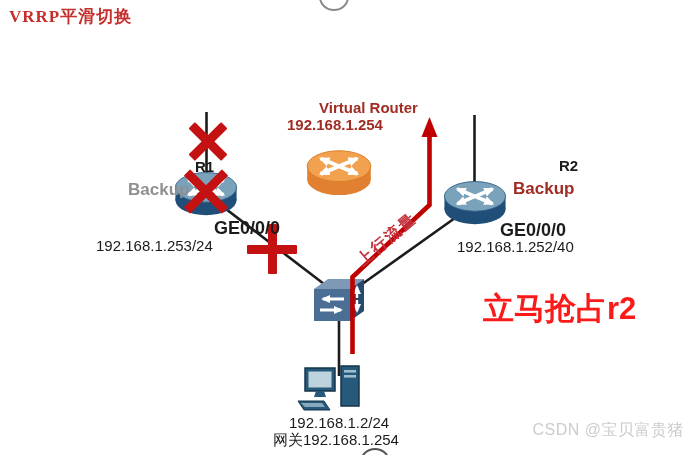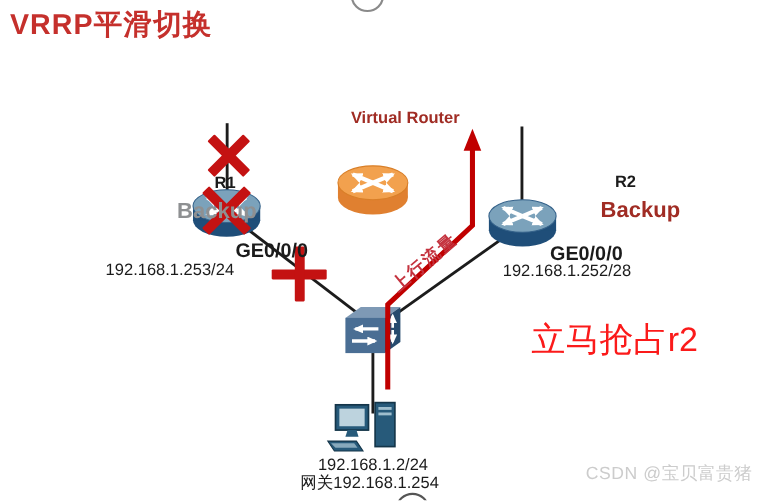--- a/index.html
+++ b/index.html
@@ -2,32 +2,32 @@
 <html><head>
 <meta charset="utf-8">
 <style>
   html,body{margin:0;padding:0;background:#ffffff;}
   .stage{
     position:relative;width:689px;height:455px;background:#ffffff;overflow:hidden;
     font-family:"Liberation Sans","DejaVu Sans",sans-serif;
   }
   .abs{position:absolute;}
   .page-title{
-    left:9px;top:5px;font-size:26px;font-weight:bold;color:#c5302c;letter-spacing:1px;white-space:nowrap;
+    left:9px;top:5px;font-size:17px;font-weight:bold;color:#c5302c;letter-spacing:1px;white-space:nowrap;font-family:Liberation Serif, serif;
   }
   .lbl{white-space:nowrap;line-height:1.1;}
   .lbl-black{color:#1b1b1b;}
   .lbl-bold{font-weight:bold;margin-left:44px;}
   .lbl-darkred{color:#a02c24;font-weight:bold;}
   .lbl-gray{color:#8e9092;font-weight:bold;}
   .fs14{font-size:18px;}
   .fs15{font-size:15px;}
-  .fs17{font-size:20px;margin-left:33px;}
+  .fs17{font-size:17px;}
   .annotation{
-    left:483px;top:288px;font-size:31px;font-weight:normal;color:#fb1a1a;white-space:nowrap;
+    left:483px;top:288px;font-size:31px;font-weight:bold;color:#fb1a1a;white-space:nowrap;
   }
   .traffic-label{
     left:349px;top:226px;width:86px;font-size:16px;font-weight:bold;color:#c4323e;
     letter-spacing:2px;transform:rotate(-40deg);transform-origin:50% 50%;white-space:nowrap;
   }
   .watermark{
     right:5px;top:420px;font-size:16px;color:#cccccc;white-space:nowrap;letter-spacing:0.5px;
   }
   
   .xmark{pointer-events:none;}
@@ -158,30 +158,31 @@
     <span class="d1"></span>
       <span class="d2"></span>
   </div>
 
   <div class="abs plusmark" style="left:247px;top:224px;width:50px;height:50px;">
     <span class="h"></span>
       <span class="v"></span>
   </div>
 
   <div class="abs lbl lbl-darkred fs15" style="left:291px;top:100px;margin-left:28px;">Virtual Router</div>
+  <div class="abs lbl lbl-darkred fs15" style="left:287px;top:117px;">192.168.1.254</div>
 
   <div class="abs lbl lbl-black lbl-bold fs15" style="left:151px;top:159px;">R1</div>
   <div class="abs lbl lbl-gray fs17" style="left:128px;top:181px;">Backup</div>
   <div class="abs lbl lbl-black lbl-bold fs14" style="left:170px;top:219px;">GE0/0/0</div>
   <div class="abs lbl lbl-black fs15" style="left:96px;top:238px;">192.168.1.253/24</div>
 
   <div class="abs lbl lbl-black lbl-bold fs15" style="left:515px;top:158px;">R2</div>
   <div class="abs lbl lbl-darkred fs17" style="left:513px;top:180px;">Backup</div>
   <div class="abs lbl lbl-black lbl-bold fs14" style="left:456px;top:221px;">GE0/0/0</div>
-  <div class="abs lbl lbl-black fs15" style="left:457px;top:239px;">192.168.1.252/28</div>
+  <div class="abs lbl lbl-black fs15" style="left:457px;top:239px;">192.168.1.252/40</div>
 
   <div class="abs lbl lbl-black fs15" style="left:289px;top:415px;">192.168.1.2/24</div>
   <div class="abs lbl lbl-black fs15" style="left:273px;top:432px;text-align:center;">网关192.168.1.254</div>
 
   <div class="abs lbl traffic-label">上行流量</div>
 
   <div class="abs annotation">立马抢占r2</div>
 
   <div class="abs watermark">CSDN @宝贝富贵猪</div>
 

